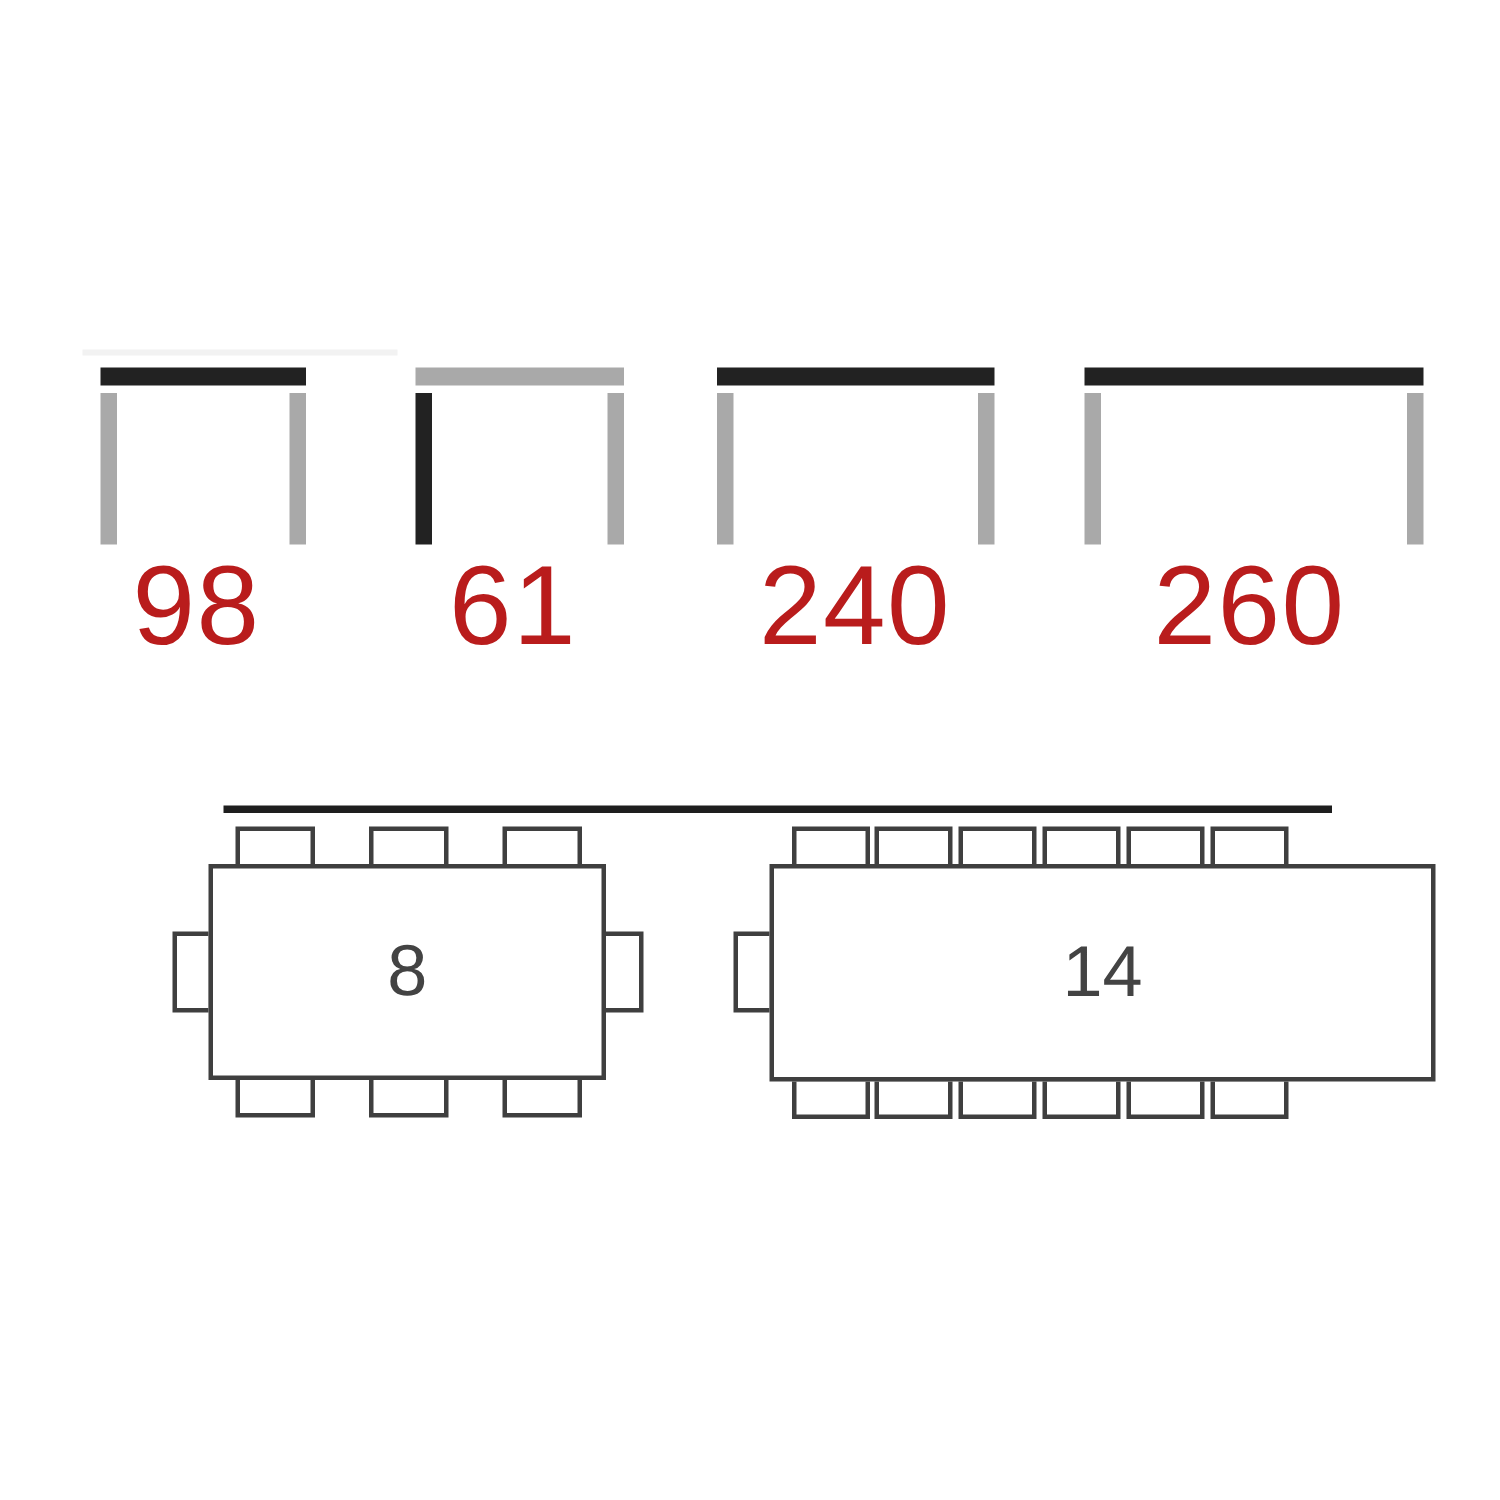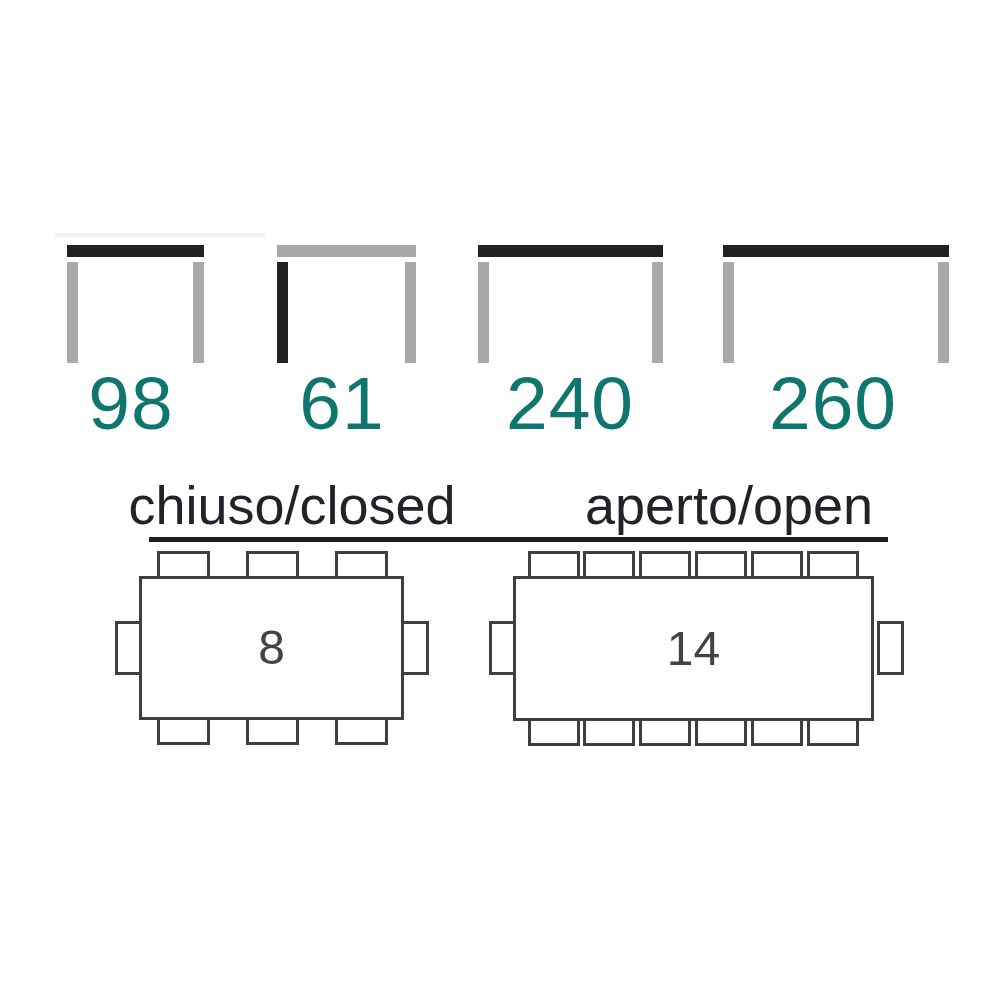--- a/index.html
+++ b/index.html
@@ -1,19 +1,19 @@
 <!DOCTYPE html>
 <html><head>
 <meta charset="utf-8">
 <style>
   html,body{margin:0;padding:0;background:#ffffff;}
   #canvas{position:relative;width:1000px;height:1000px;background:#ffffff;overflow:hidden;
           font-family:"Liberation Sans", sans-serif;}
   .abs{position:absolute;}
-  .dim-num{font-size:75px;line-height:1;color:#0f766e;letter-spacing:1px;white-space:nowrap;}
+  .dim-num{font-size:75px;line-height:1;color:#b91c1c;letter-spacing:1px;white-space:nowrap;}
   .section-title{font-size:54px;line-height:1;color:#22222b;white-space:nowrap;transform:translateX(-50%);}
   .divider{background:#1e1e1e;}
   .artifact{background:#f2f2f2;}
   .chair{border:3px solid #3f3f3f;background:#ffffff;box-sizing:border-box;z-index:1;}
   .table-rect{border:3px solid #3f3f3f;background:#ffffff;box-sizing:border-box;z-index:2;
               display:flex;align-items:center;justify-content:center;}
   .seat-num{font-size:48px;color:#434343;line-height:1;}
 </style>
 </head>
 <body>
@@ -34,22 +34,20 @@
       <div class="abs" style="left: 478px; top: 245px; width: 185px; height: 12px; background: rgb(34, 34, 34);"></div>
       <div class="abs" style="left: 478px; top: 262px; width: 11px; height: 101px; background: rgb(169, 169, 169);"></div>
       <div class="abs" style="left: 652px; top: 262px; width: 11px; height: 101px; background: rgb(169, 169, 169);"></div>
       <div class="abs dim-num" style="left: 570px; top: 366px; transform: translateX(-50%);">240</div>
       <div class="abs" style="left: 723px; top: 245px; width: 226px; height: 12px; background: rgb(34, 34, 34);"></div>
       <div class="abs" style="left: 723px; top: 262px; width: 11px; height: 101px; background: rgb(169, 169, 169);"></div>
       <div class="abs" style="left: 938px; top: 262px; width: 11px; height: 101px; background: rgb(169, 169, 169);"></div>
       <div class="abs dim-num" style="left: 833px; top: 366px; transform: translateX(-50%);">260</div>
     </div>
 
-  <div class="abs section-title" style="left:292px;top:478px;">chiuso/closed</div>
-  <div class="abs section-title" style="left:729px;top:478px;">aperto/open</div>
 
   <div class="abs divider" style="left:149px;top:537px;width:739px;height:5px;"></div>
 
   <div id="top-views">
       <div class="abs chair" style="left: 157px; top: 551px; width: 53px; height: 28px;"></div>
       <div class="abs chair" style="left: 246px; top: 551px; width: 53px; height: 28px;"></div>
       <div class="abs chair" style="left: 335px; top: 551px; width: 53px; height: 28px;"></div>
       <div class="abs chair" style="left: 157px; top: 717px; width: 53px; height: 28px;"></div>
       <div class="abs chair" style="left: 246px; top: 717px; width: 53px; height: 28px;"></div>
       <div class="abs chair" style="left: 335px; top: 717px; width: 53px; height: 28px;"></div>
@@ -65,17 +63,17 @@
       <div class="abs chair" style="left: 751px; top: 551px; width: 52px; height: 28px;"></div>
       <div class="abs chair" style="left: 807px; top: 551px; width: 52px; height: 28px;"></div>
       <div class="abs chair" style="left: 528px; top: 718px; width: 52px; height: 28px;"></div>
       <div class="abs chair" style="left: 583px; top: 718px; width: 52px; height: 28px;"></div>
       <div class="abs chair" style="left: 639px; top: 718px; width: 52px; height: 28px;"></div>
       <div class="abs chair" style="left: 695px; top: 718px; width: 52px; height: 28px;"></div>
       <div class="abs chair" style="left: 751px; top: 718px; width: 52px; height: 28px;"></div>
       <div class="abs chair" style="left: 807px; top: 718px; width: 52px; height: 28px;"></div>
       <div class="abs chair" style="left: 489px; top: 621px; width: 27px; height: 54px;"></div>
       <div class="abs chair" style="left: 877px; top: 621px; width: 27px; height: 54px;"></div>
-      <div class="abs table-rect" style="left: 513px; top: 576px; width: 361px; height: 145px;">
+      <div class="abs table-rect" style="left: 513px; top: 576px; width: 444px; height: 145px;">
         <div class="seat-num">14</div>
       </div>
     </div>
 </div>
 
 </body></html>

